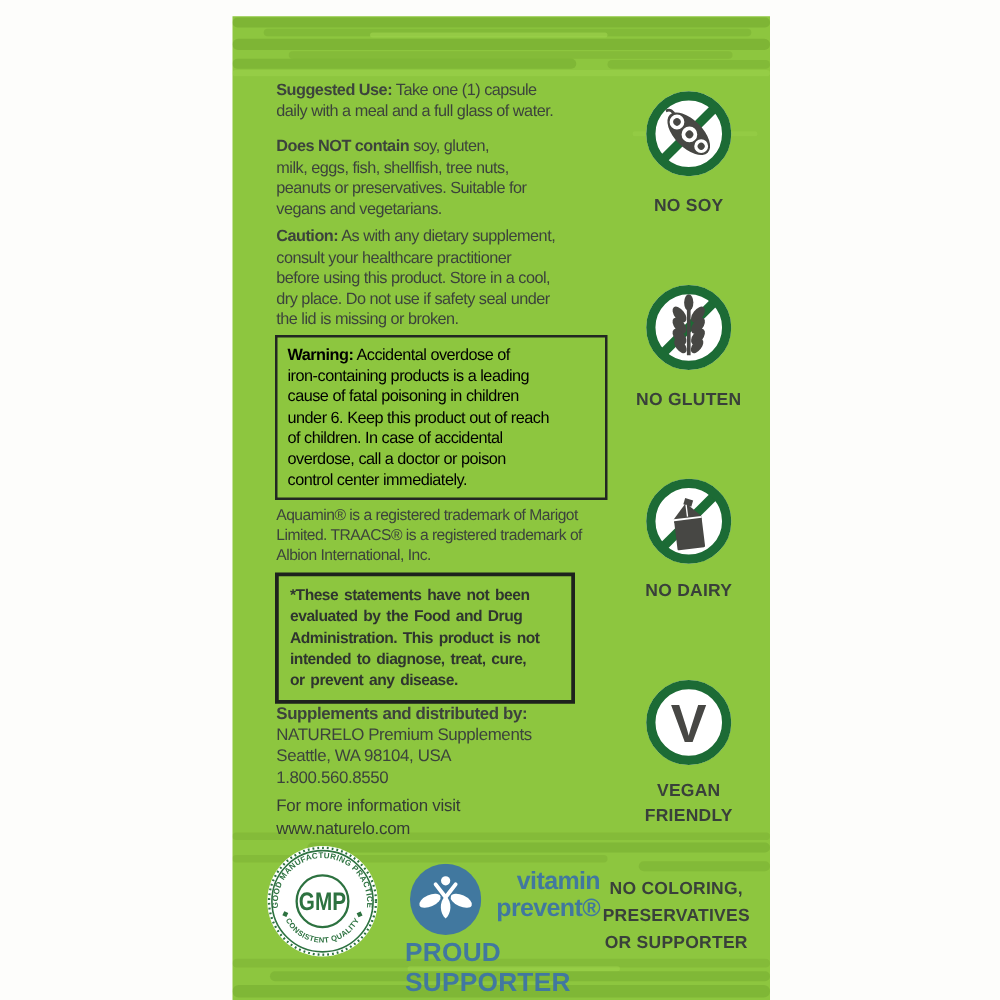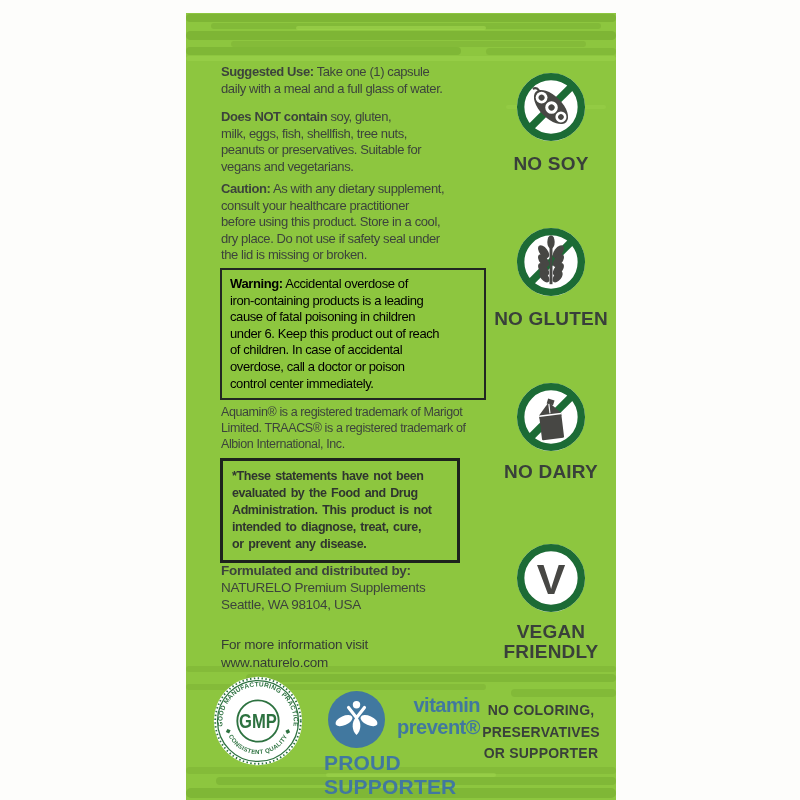--- a/index.html
+++ b/index.html
@@ -34,21 +34,21 @@
     word-spacing:1.5px;
   }
   .distrib{position:absolute;left:35px;top:549px;width:292px;color:#3c433c;
     font-size:13.5px;line-height:17px;letter-spacing:-0.3px}
   .moreinfo{position:absolute;left:35px;top:623px;width:292px;color:#353c35;
     font-weight:400;font-size:13.5px;line-height:18px;letter-spacing:-0.2px}
 
   .badge{position:absolute;left:328px;width:74px;height:74px}
   .badge-label{
     position:absolute;left:298px;width:134px;text-align:center;
-    font-weight:700;font-size:19px;letter-spacing:0.2px;color:#39403a;line-height:20px;
+    font-weight:700;font-size:14px;letter-spacing:0.2px;color:#39403a;line-height:20px;
   }
   .gmp{position:absolute;left:26px;top:662px;width:92px;height:92px}
   .angel{position:absolute;left:142px;top:678px;width:57px;height:57px}
   .va-text{
     position:absolute;left:190px;top:681px;width:104px;text-align:right;
     color:#41789f;font-weight:700;font-size:20px;line-height:22px;letter-spacing:-0.5px;
   }
   .proud{
     position:absolute;left:138px;top:738px;width:158px;text-align:left;
     color:#41789f;font-weight:700;font-size:21px;letter-spacing:0.2px;
@@ -111,23 +111,24 @@
 Limited. TRAACS® is a registered trademark of
 Albion International, Inc.</div>
 
   <div class="fdabox pre">*These statements have not been
 evaluated by the Food and Drug
 Administration. This product is not
 intended to diagnose, treat, cure,
 or prevent any disease.</div>
 
   <div class="distrib">
-    <div class="hd">Formulated and distributed by:</div>
+    <div class="hd">Supplements and distributed by:</div>
     <div>NATURELO Premium Supplements</div>
     <div>Seattle, WA 98104, USA</div>
+    <div>1.800.560.8550</div>
   </div>
 
   <div class="moreinfo">
     <div>For more information visit</div>
     <div>www.naturelo.com</div>
   </div>
 
   <svg class="badge" style="top:57px" viewBox="0 0 100 100">
     <circle cx="50" cy="50" r="46" fill="#ffffff"></circle>
     <line x1="79" y1="21" x2="21" y2="79" stroke="#1c6b35" stroke-width="10"></line>

